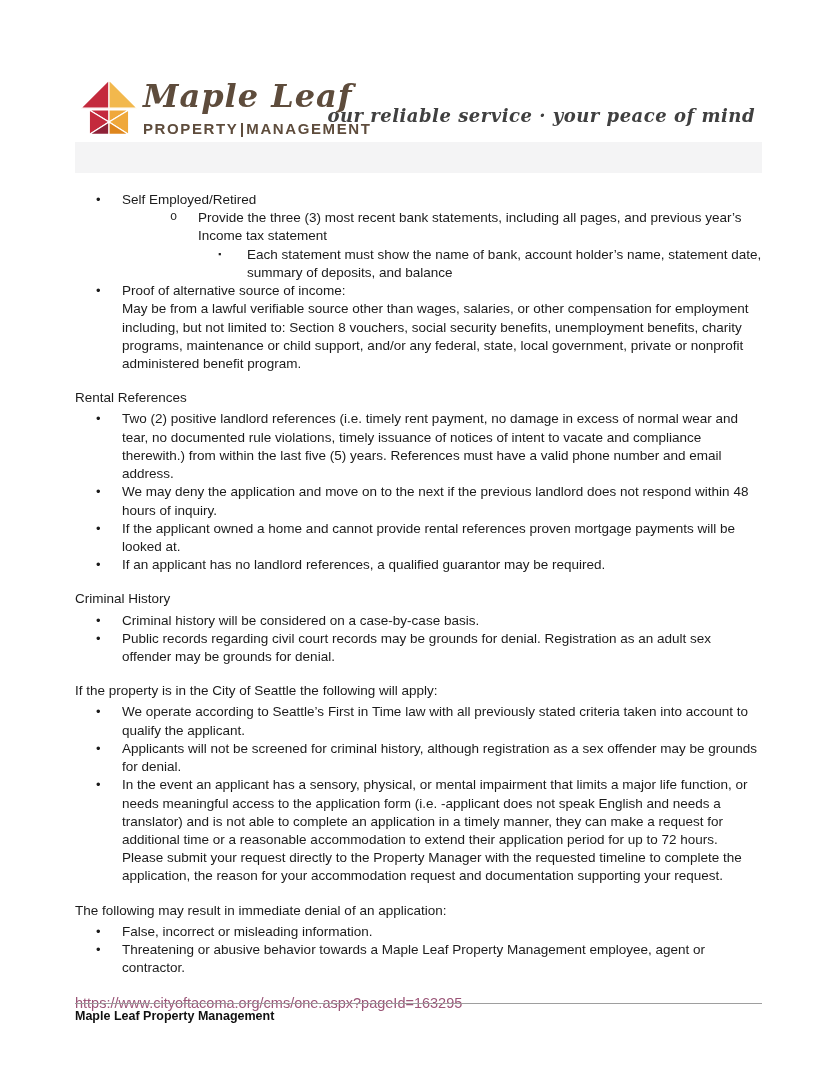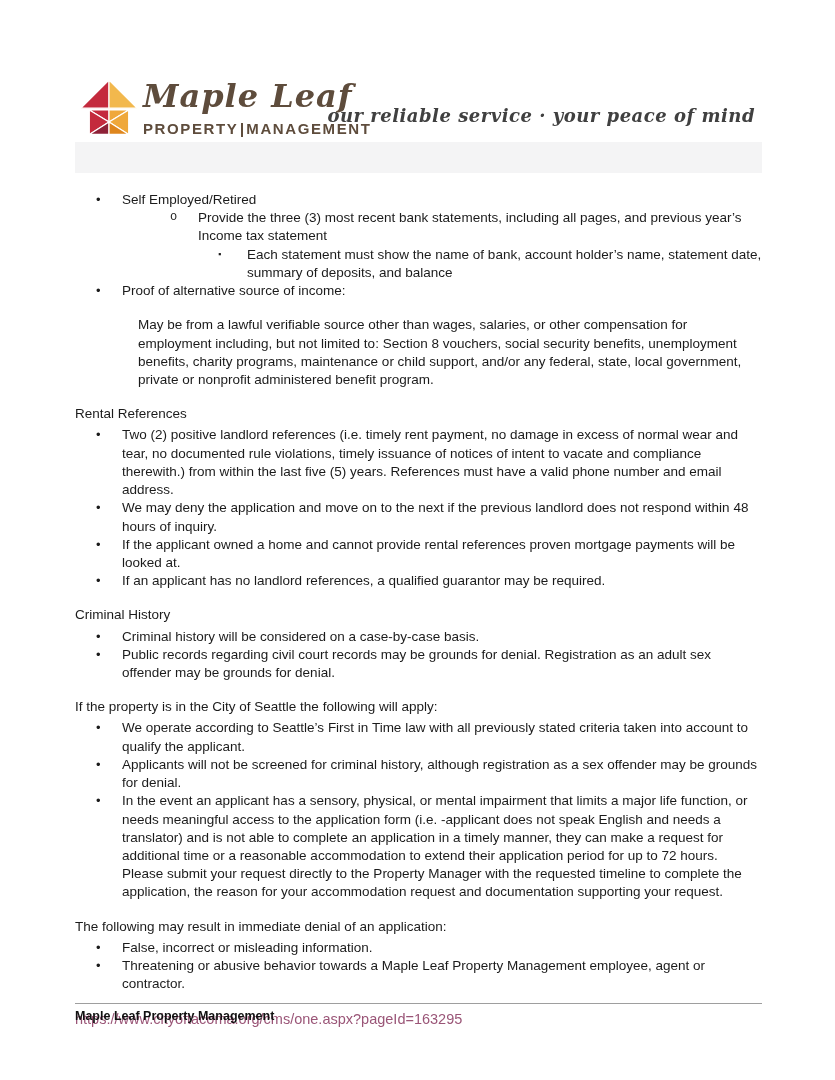--- a/index.html
+++ b/index.html
@@ -85,21 +85,21 @@
   .doc > .heading:first-child { margin-top: 0; }
 
   .li { position: relative; }
   .li .marker { position: absolute; }
   .li1 { padding-left: 47px; }
   .li1 .marker { left: 21px; font-size: 13px; }
   .li2 { padding-left: 123px; }
   .li2 .marker { left: 95px; font-family: "Liberation Mono", monospace; font-size: 12px; }
   .li3 { padding-left: 172px; }
   .li3 .marker { left: 143px; font-size: 9px; top: 2px; }
-  .cont { margin: 16px; }
+  .cont { margin: 0; }
 
   .doc-link {
     display: inline-block;
     margin-top: 16px;
     color: #9a5577;
     font-size: 14.5px;
     text-decoration: none;
   }
 
   

